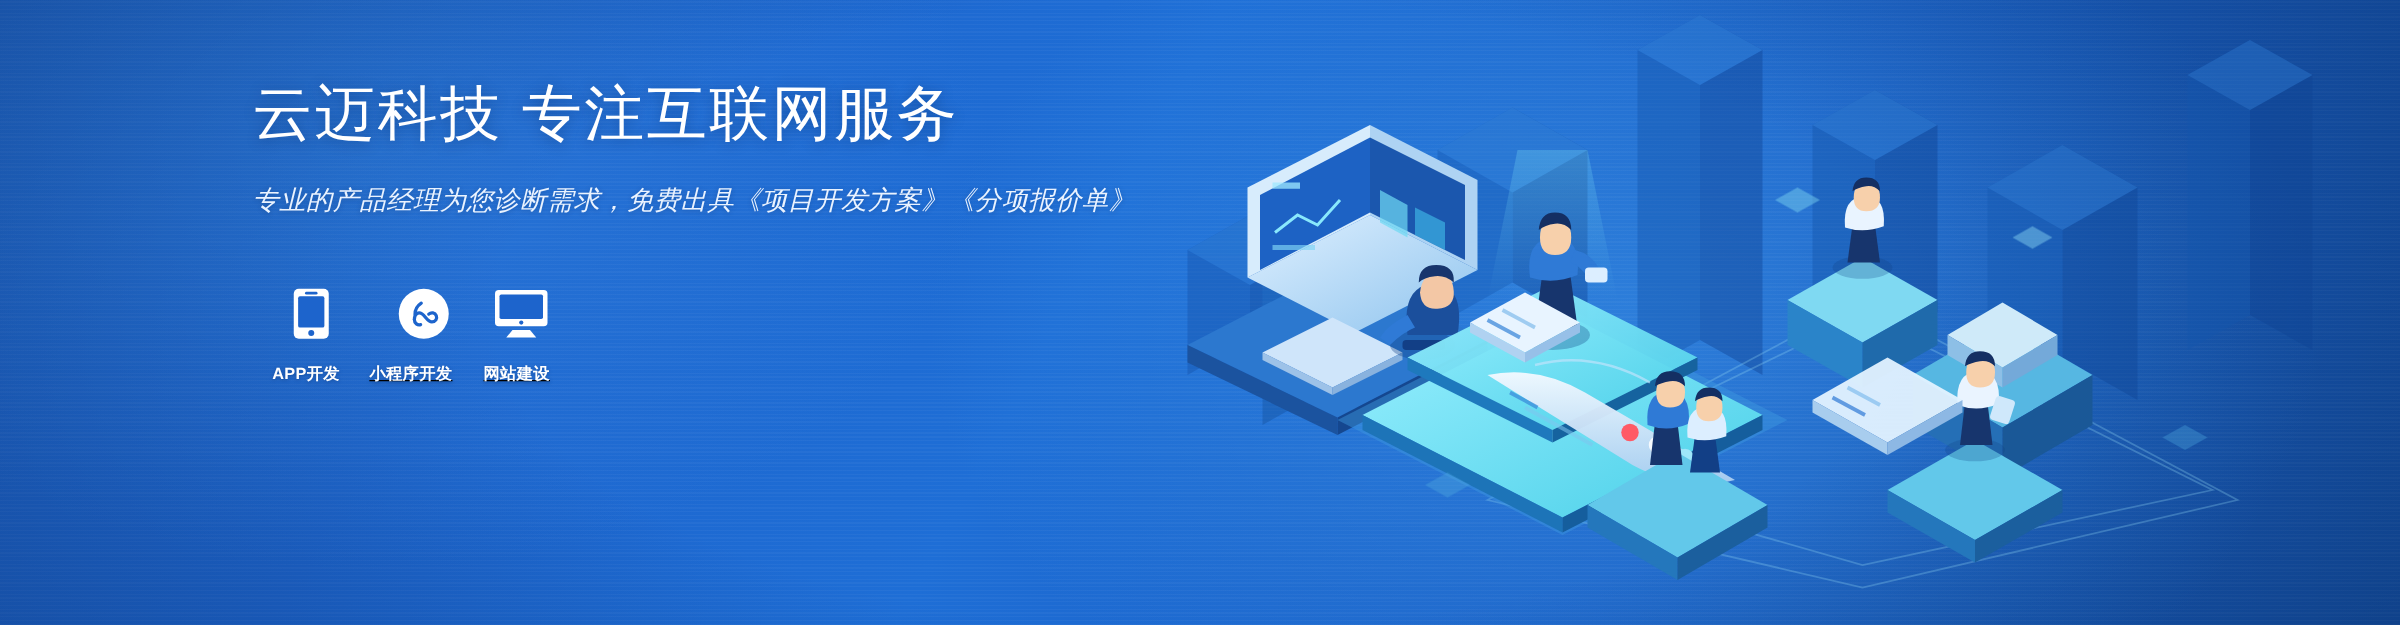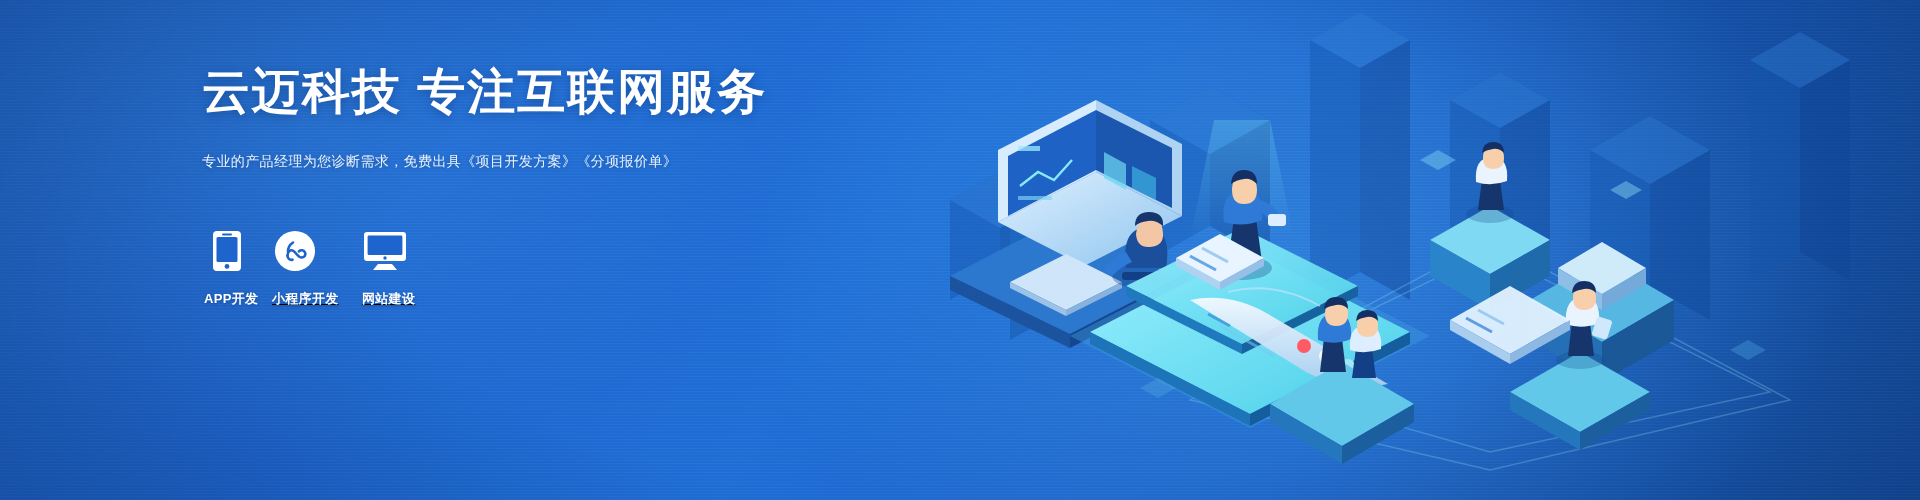--- a/index.html
+++ b/index.html
@@ -34,43 +34,44 @@
   }
 
   
   .text-block{
     position:absolute; left:202px; top:62px; z-index:6;
     width:700px;
   }
   .headline{
     color:#ffffff;
     font-size:48px;
-    font-weight:bold;
+    font-weight:normal;
     letter-spacing:2px;
     line-height:1.25;
     text-shadow:0 2px 10px rgba(3,35,85,.35);
     white-space:nowrap;
   }
   .sub-lines{ margin-top:22px; }
   .sub-line{
     color:#eaf3ff;
-    font-size:14px;
+    font-size:21px;
     line-height:34px;
     letter-spacing:.4px;
     white-space:nowrap;
     text-shadow:0 1px 4px rgba(3,35,85,.30);
+    font-style:italic;
   }
 
   
   .services{
     position:absolute; left:204px; top:228px; z-index:6;
     display:flex; align-items:flex-end;
   }
   .service{
-    display:flex; flex-direction:column; align-items:flex-start;
+    display:flex; flex-direction:column; align-items:flex-end;
     width:72px;
     margin-right:0px;
   }
   .service + .service{ margin-left:0px;text-decoration:underline; }
   .svc-icon{
     width:46px; height:46px;
     display:flex; align-items:center; justify-content:center;
     margin-bottom:16px;
   }
   .svc-icon svg{ display:block; }

